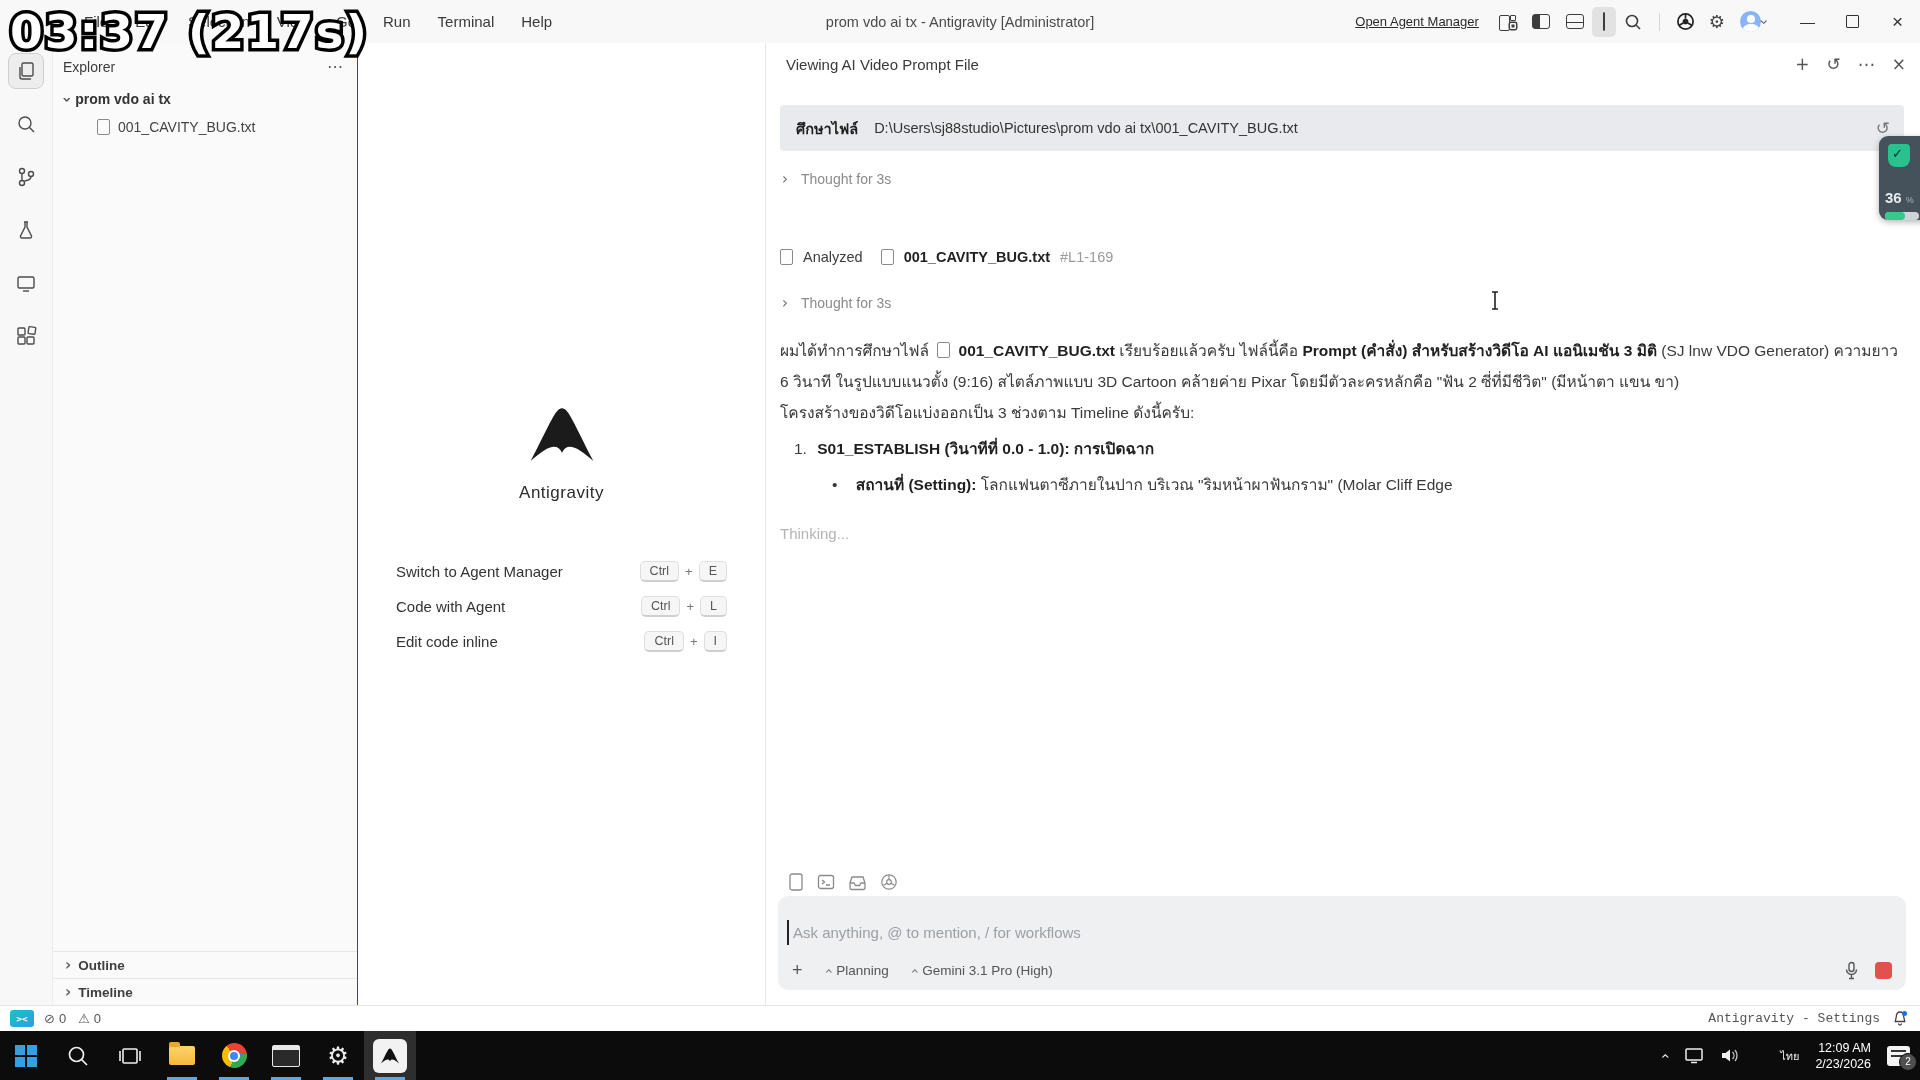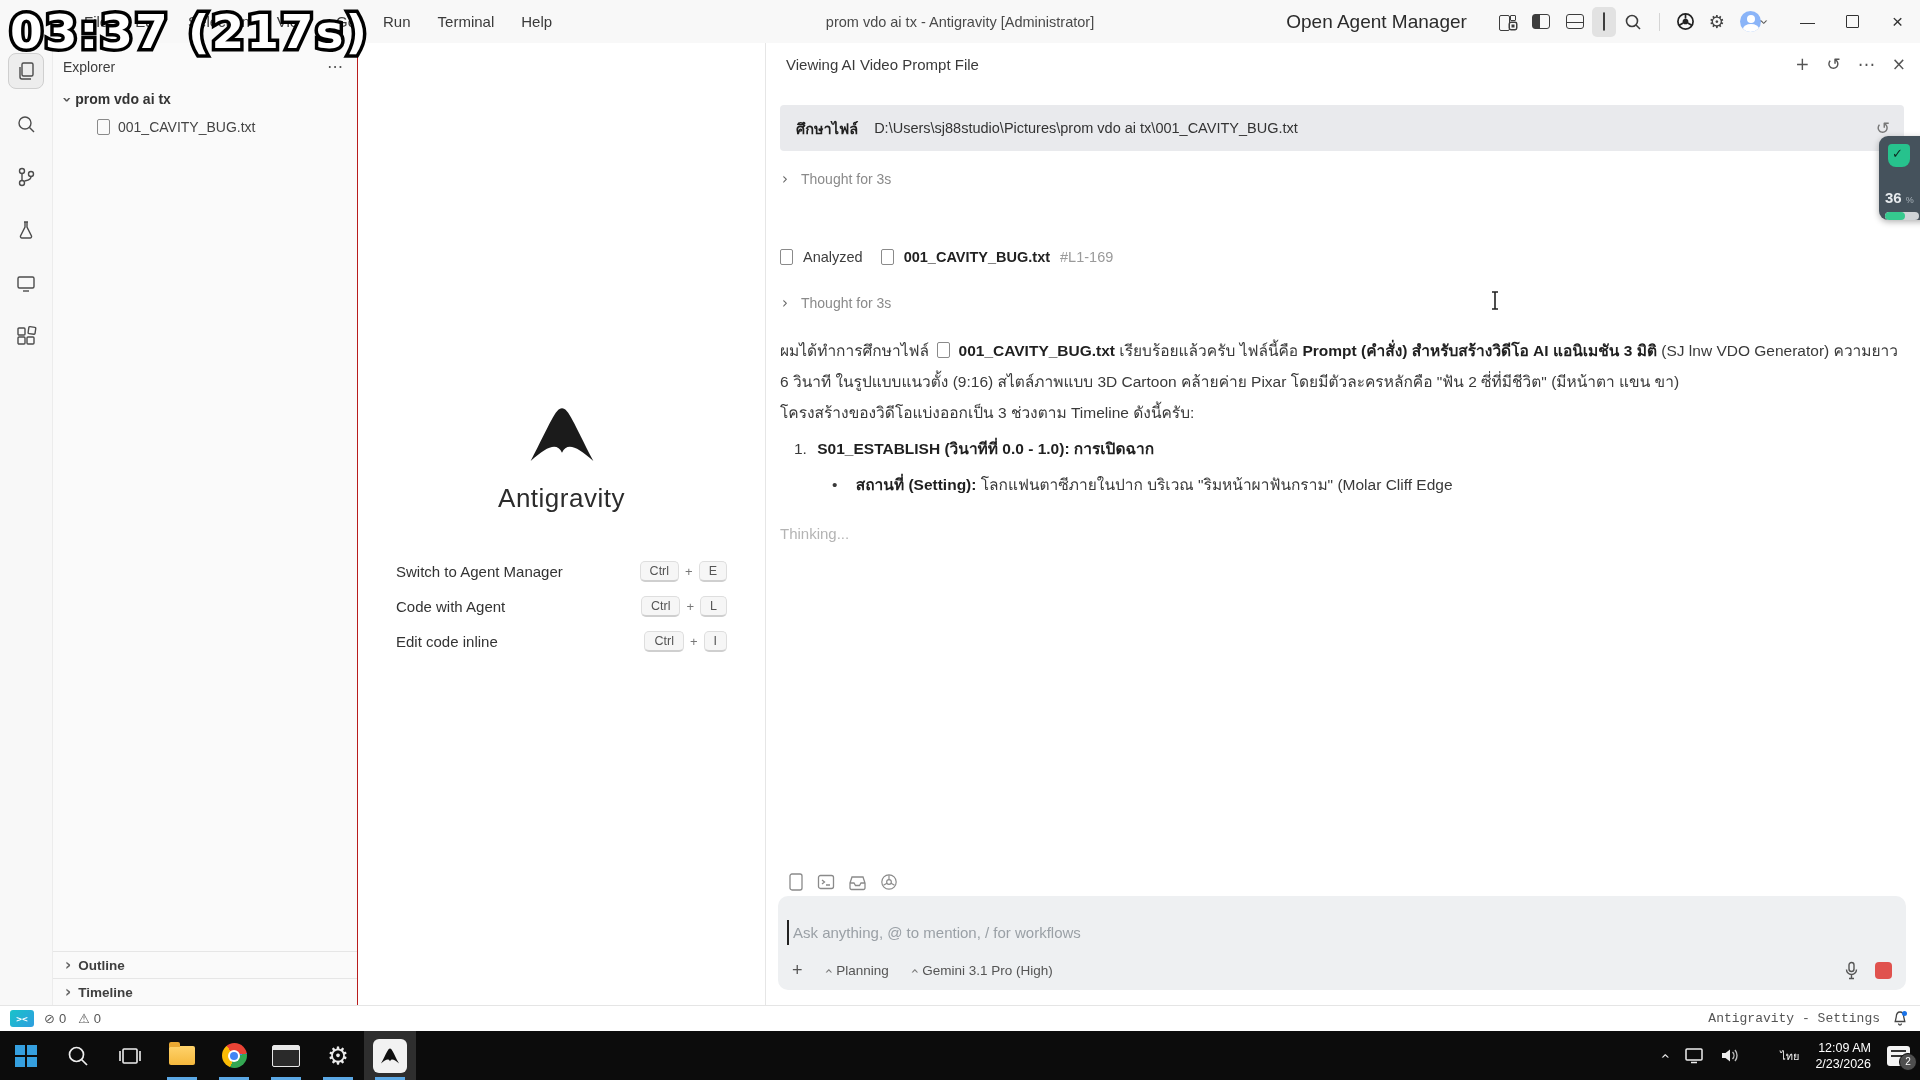--- a/index.html
+++ b/index.html
@@ -5,21 +5,21 @@
   html,body{margin:0;padding:0;background:#ddd;}
   #page{position:relative;width:1920px;height:1080px;background:#fdba74;overflow:hidden;
         font-family:"Liberation Sans","DejaVu Sans",sans-serif;color:#333;}
   .abs{position:absolute;}
   
   #titlebar{left:0;top:0;width:1920px;height:43px;background:#f8f8f8;border-bottom:1px solid #e3e3e3;}
   #menus{left:84px;top:0;height:43px;display:flex;align-items:center;gap:27px;font-size:15px;color:#3a3a3a;}
   .menu-item{cursor:default;}
   #win-title{left:50%;top:0;transform:translateX(-50%);height:43px;display:flex;align-items:center;font-size:14.5px;color:#4a4a4a;white-space:nowrap;}
   #tb-right{right:0;top:0;height:43px;display:flex;align-items:center;}
-  #open-agent-mgr{font-size:19px;color:#2b2b2b;margin-right:24px;white-space:nowrap;}
+  #open-agent-mgr{font-size:13px;color:#2b2b2b;margin-right:12px;white-space:nowrap;text-decoration:underline;}
   .tb-ic{width:18px;height:15px;border:1.6px solid #3d3d3d;border-radius:3px;position:relative;margin:0 8px;box-sizing:border-box;}
   .tb-ic.left::before{content:"";position:absolute;left:0;top:0;bottom:0;width:45%;background:#3d3d3d;}
   .tb-ic.bottom::before{content:"";position:absolute;left:0;bottom:0;right:0;height:38%;border-top:1.6px solid #3d3d3d;}
   .tb-ic.right::before{content:"";position:absolute;right:0;top:0;bottom:0;width:45%;background:#3d3d3d;}
   .tb-ic-wrap.active{background:#e2e2e2;border-radius:5px;padding:6px 3px;}
   .agent-grid{width:17px;height:16px;position:relative;margin:0 8px;}
   .agent-grid::before{content:"";position:absolute;left:0;top:1px;width:9px;height:14px;border:1.6px solid #3d3d3d;border-radius:2px;}
   .agent-grid::after{content:"";position:absolute;right:0;top:1px;width:4px;height:4px;border:1.5px solid #3d3d3d;border-radius:1px;box-shadow:0 8px 0 -1.5px #3d3d3d,0 8px 0 0 #f8f8f8,0 8px 0 1.5px #3d3d3d;}
   .tb-sep{width:1px;height:18px;background:#d5d5d5;margin:0 9px;}
   #avatar{width:21px;height:21px;border-radius:50%;background:#8ab4f8;position:relative;overflow:hidden;margin-left:8px;}
@@ -41,21 +41,21 @@
   #sb-header{left:10px;top:14px;right:14px;display:flex;align-items:center;justify-content:space-between;font-size:14px;color:#3c3c3c;}
   #sb-root{left:10px;top:48px;display:flex;align-items:center;gap:6px;font-size:14px;font-weight:700;color:#333;}
   #sb-file{left:44px;top:76px;display:flex;align-items:center;gap:8px;font-size:14px;color:#444;}
   .page-ic{width:11px;height:14px;border:1.3px solid #8a8a8a;border-radius:2px;position:relative;flex:0 0 auto;}
   .sb-section{left:0;right:0;height:27px;border-top:1px solid #e6e6e6;display:flex;align-items:center;gap:7px;padding-left:12px;font-size:13.5px;font-weight:600;color:#3f3f3f;}
   .chev-r{display:inline-block;font-size:15px;color:#666;font-family:"DejaVu Sans",sans-serif;line-height:1;}
   .chev-d{display:inline-block;font-size:15px;color:#555;transform:rotate(90deg);font-family:"DejaVu Sans",sans-serif;line-height:1;}
   
   #editor{left:358px;top:43px;width:407px;height:962px;background:#fff;}
   #logo{left:50%;top:357px;transform:translateX(-50%);}
-  #app-name{left:0;right:0;top:440px;text-align:center;font-size:26px;color:#2c2c2c;letter-spacing:.5px;}
+  #app-name{left:0;right:0;top:440px;text-align:center;font-size:17px;color:#2c2c2c;letter-spacing:.5px;}
   #shortcuts{left:38px;top:518px;right:38px;display:flex;flex-direction:column;gap:14px;}
   .sc-row{display:flex;align-items:center;justify-content:space-between;font-size:15px;color:#333;}
   .keys{display:flex;align-items:center;gap:6px;}
   .keycap{background:#f6f6f6;border:1px solid #dedede;border-bottom:2px solid #cfcfcf;border-radius:5px;padding:2px 9px;font-size:12.5px;color:#555;}
   .plus-sep{color:#777;font-size:13px;}
   
   #agent{left:765px;top:43px;width:1155px;height:962px;background:#fff;border-left:1px solid #e6e6e6;box-sizing:border-box;}
   #ag-header{left:0;top:0;right:0;height:42px;display:flex;align-items:center;padding:0 14px 0 20px;box-sizing:border-box;}
   #ag-title{font-size:15px;color:#3a3a3a;flex:1;}
   .ag-h-ic{color:#555;font-size:17px;margin-left:17px;font-family:"DejaVu Sans",sans-serif;line-height:1;}

